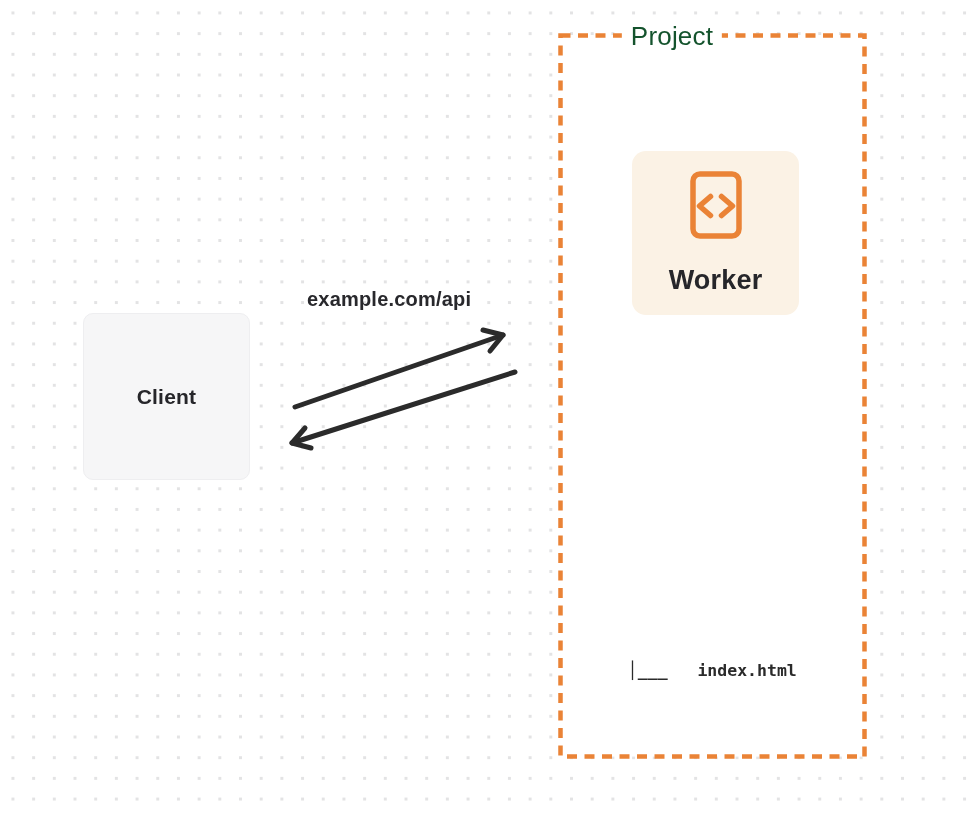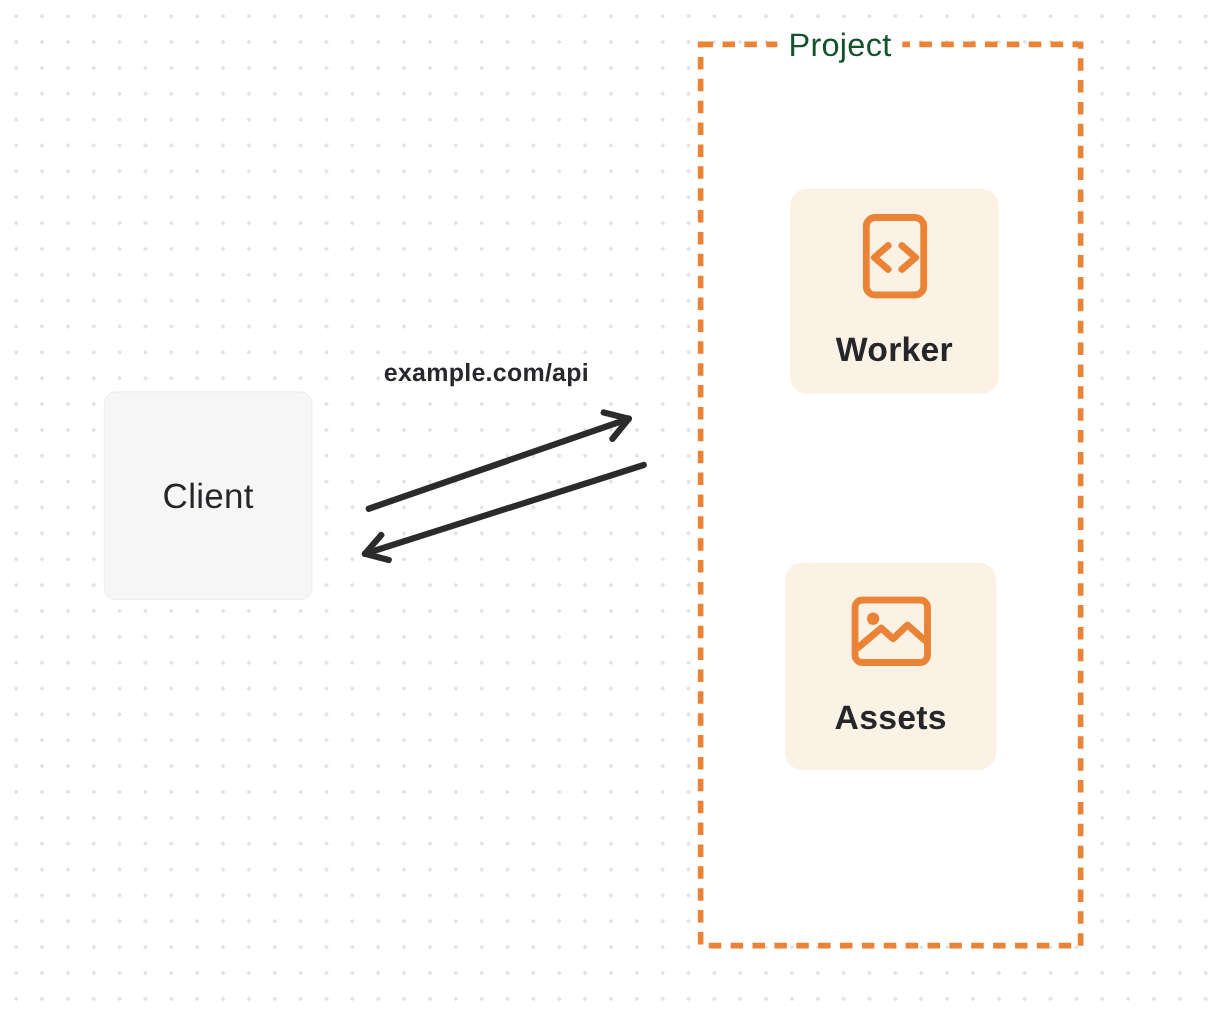--- a/index.html
+++ b/index.html
@@ -33,22 +33,22 @@
     height: 167px;
     background: #f6f6f7;
     border: 1px solid #eeeef0;
     border-radius: 10px;
     box-sizing: border-box;
     display: flex;
     align-items: center;
     justify-content: center;
   }
   .client-label {
-    font-size: 28px;
-    font-weight: 400;
+    font-size: 21px;
+    font-weight: 700;
     letter-spacing: 0.2px;
   }
   .request-label {
     position: absolute;
     left: 307px;
     top: 288px;
     font-size: 20px;
     font-weight: 700;
     letter-spacing: 0.2px;
     color: #28282c;
@@ -128,26 +128,19 @@
 
   <div class="card worker">
     <svg class="icon-svg" width="52" height="68" viewBox="0 0 52 68" fill="none" stroke="#ea8336" stroke-width="5.5" stroke-linecap="round" stroke-linejoin="round">
       <rect x="3" y="3" width="46" height="62" rx="7"></rect>
       <path d="M20.5 25.5 L9.5 35 L20.5 44.5"></path>
       <path d="M31.5 25.5 L42.5 35 L31.5 44.5"></path>
     </svg>
     <div class="card-label">Worker</div>
   </div>
 
-  <div class="card assets">
-    <svg class="icon-svg" width="64" height="56" viewBox="0 0 64 56" fill="none" stroke="#ea8336" stroke-width="5.5" stroke-linecap="round" stroke-linejoin="round">
-      <rect x="3" y="3" width="58" height="50" rx="6"></rect>
-      <circle cx="17.5" cy="18" r="5" fill="#ea8336" stroke="none"></circle>
-      <path d="M5.5 41 L24 25.5 L33.5 34 L45 23 L58.5 35"></path>
-    </svg>
-    <div class="card-label">Assets</div>
-  </div>
 
   <div class="file-tree">
+    <div>  │___   index.html</div>
     
   </div>
 
 </div>
 
 </body></html>

